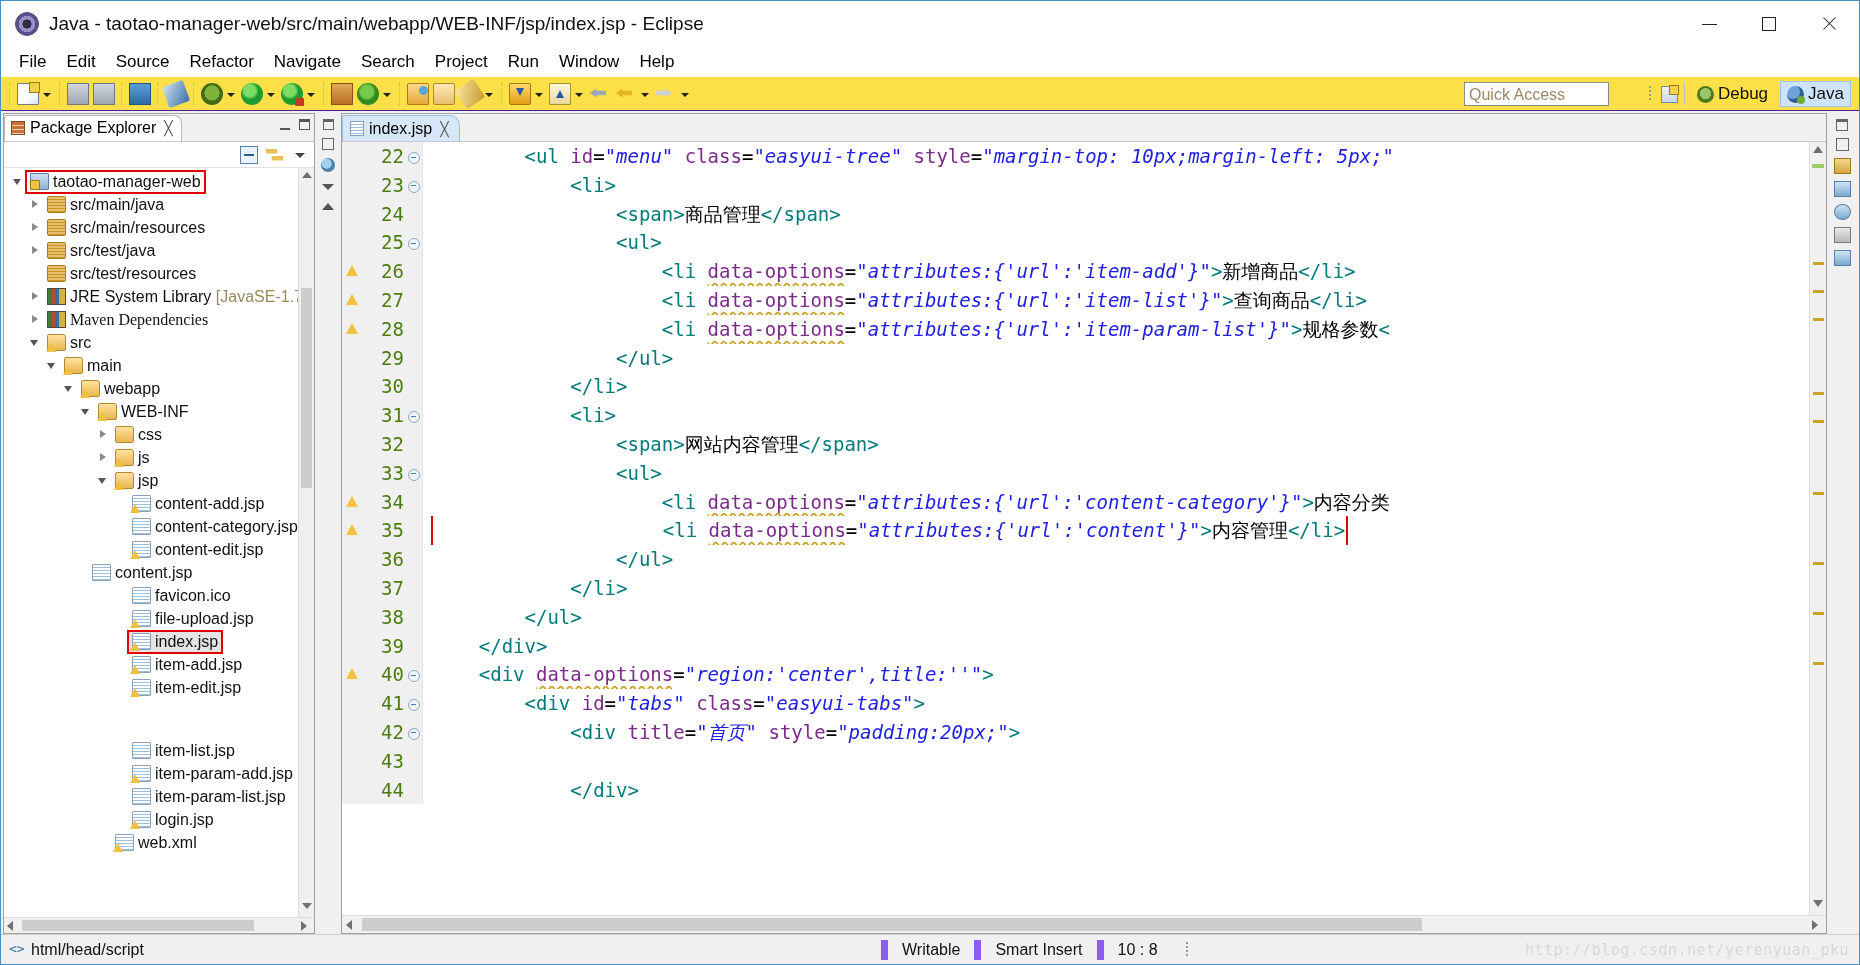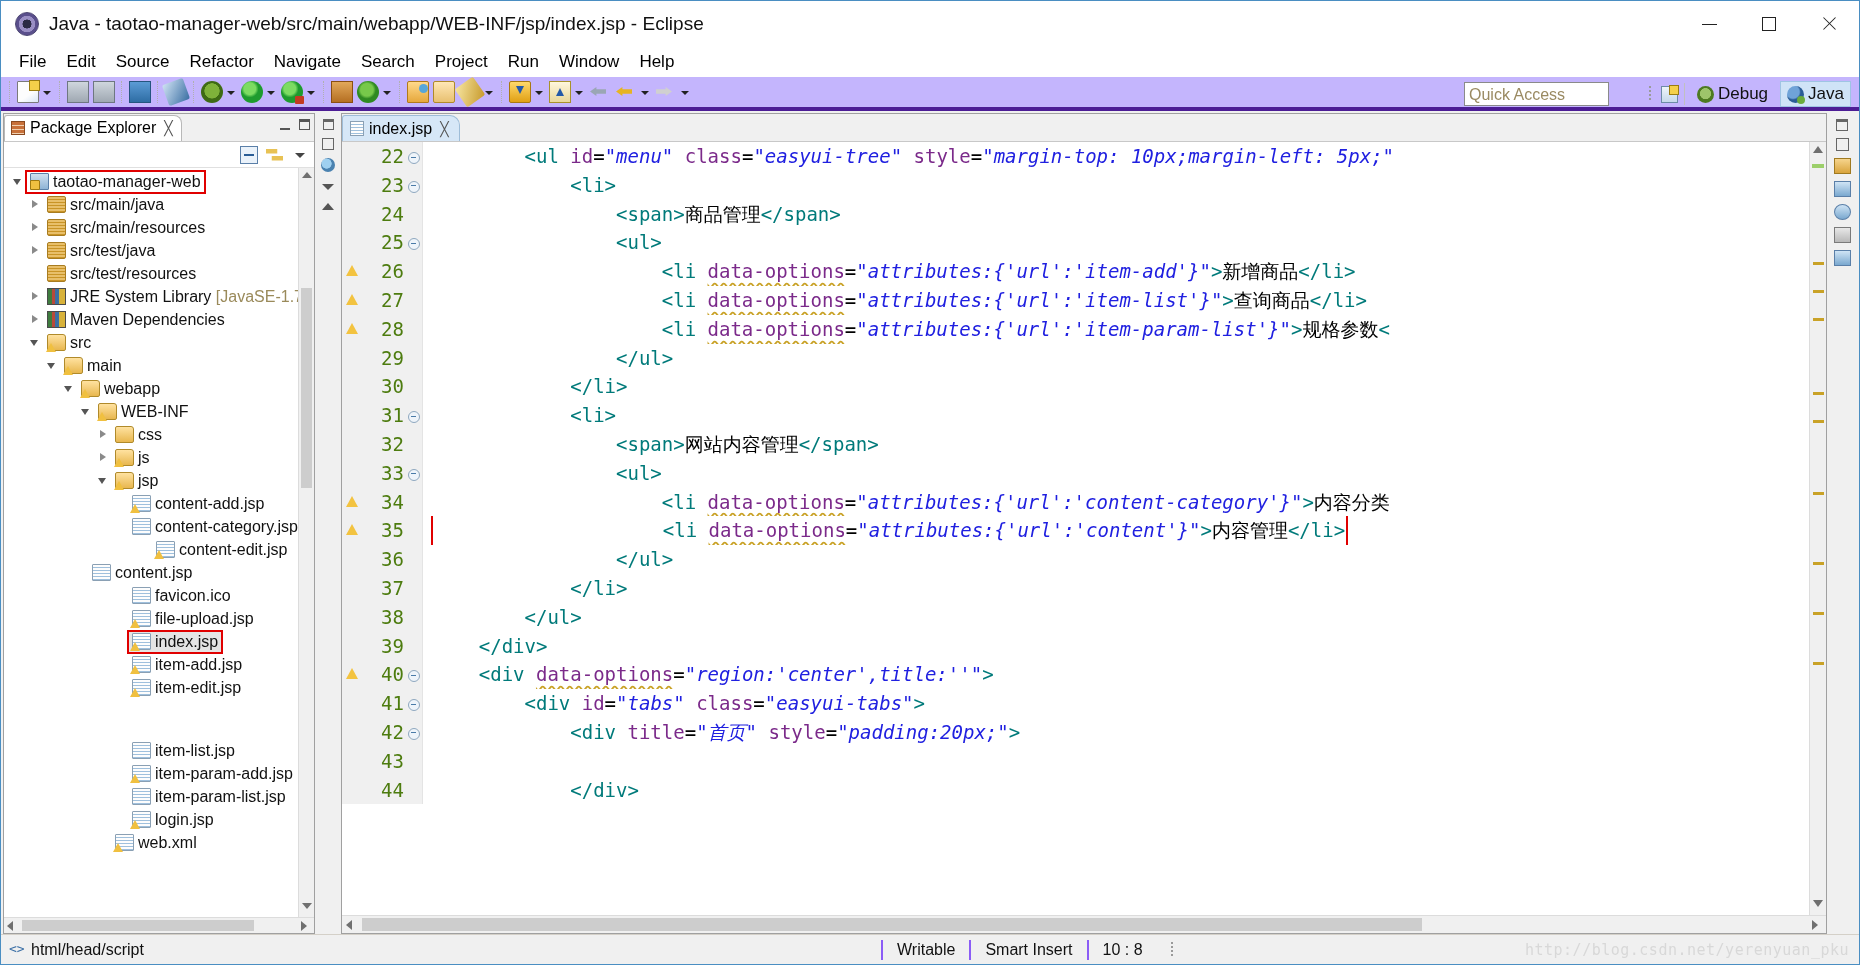--- a/index.html
+++ b/index.html
@@ -77,22 +77,22 @@
     color: #000;
     padding: 3px 10px;
     cursor: default;
     white-space: nowrap;
   }
 
   
   .toolbar {
     height: 34px;
     flex: 0 0 34px;
-    background: #c4b5fd;
-    border-bottom: 4px solid #4c1d95;
+    background: #fde047;
+    border-bottom: 1px solid #4c1d95;
     display: flex;
     align-items: center;
     position: relative;
     padding-left: 4px;
   }
   .tb-sep {
     width: 2px; height: 22px; margin: 0 4px;
     border-left: 1px dotted #b0b0b0;
     flex: 0 0 auto;
   }
@@ -510,21 +510,21 @@
     align-items: center;
     font-size: 16px;
     color: #111;
     position: relative;
   }
   .sb-left { display:flex; align-items:center; gap:6px; padding-left: 8px; }
   .sb-ic-script { width: 16px; height:14px; position:relative; }
   .sb-ic-script:before{content:"<>";font-size:13px;color:#3a6ea5;position:absolute;left:0;top:-2px;font-family:"DejaVu Sans Mono",monospace;}
   .sb-cell {
     padding: 0 14px;
-    border-left: 2px solid #8b5cf6;
+    border-left: 7px solid #8b5cf6;
     height: 20px; line-height: 20px;
     white-space: nowrap;
   }
   .sb-group { position:absolute; left: 880px; display:flex; align-items:center; height:20px; }
   .sb-dots { width: 10px; height: 20px; position: relative; margin-left: 10px;}
   .sb-dots:after{content:"";position:absolute;left:4px;top:2px;width:2px;height:16px;
     background: repeating-linear-gradient(#9a9a9a 0 2px, transparent 2px 4px);}
   .watermark {
     position: absolute; right: 10px; top: 6px;
     font-size: 15px; color: #d8d8d8;
@@ -678,21 +678,21 @@
                 <span class="tlabel">src/test/resources</span>
               </span>
             </div>
             <div class="trow" style="padding-left: 23px;">
               <span class="twist closed"></span>
               <span class="tlabel-box">
                 <span class="ticon ti-lib"></span>
                 <span class="tlabel">JRE System Library <span class="dim">[JavaSE-1.7]</span></span>
               </span>
             </div>
-            <div class="trow" style="padding-left: 23px;">
+            <div class="trow" style="padding-left: 23px; font-family: Liberation Serif, serif;">
               <span class="twist closed"></span>
               <span class="tlabel-box">
                 <span class="ticon ti-lib"></span>
                 <span class="tlabel">Maven Dependencies</span>
               </span>
             </div>
             <div class="trow" style="padding-left: 23px;">
               <span class="twist open"></span>
               <span class="tlabel-box">
                 <span class="ticon ti-folder warn"></span>
@@ -748,21 +748,21 @@
                 <span class="tlabel">content-add.jsp</span>
               </span>
             </div>
             <div class="trow" style="padding-left: 108px;">
               <span class="twist "></span>
               <span class="tlabel-box">
                 <span class="ticon ti-jsp"></span>
                 <span class="tlabel">content-category.jsp</span>
               </span>
             </div>
-            <div class="trow" style="padding-left: 108px; margin-left: 24px;">
+            <div class="trow" style="padding-left: 108px;">
               <span class="twist "></span>
               <span class="tlabel-box">
                 <span class="ticon ti-jsp warn"></span>
                 <span class="tlabel">content-edit.jsp</span>
               </span>
             </div>
             <div class="trow" style="padding-left: 68px;">
               <span class="twist "></span>
               <span class="tlabel-box">
                 <span class="ticon ti-jsp"></span>

